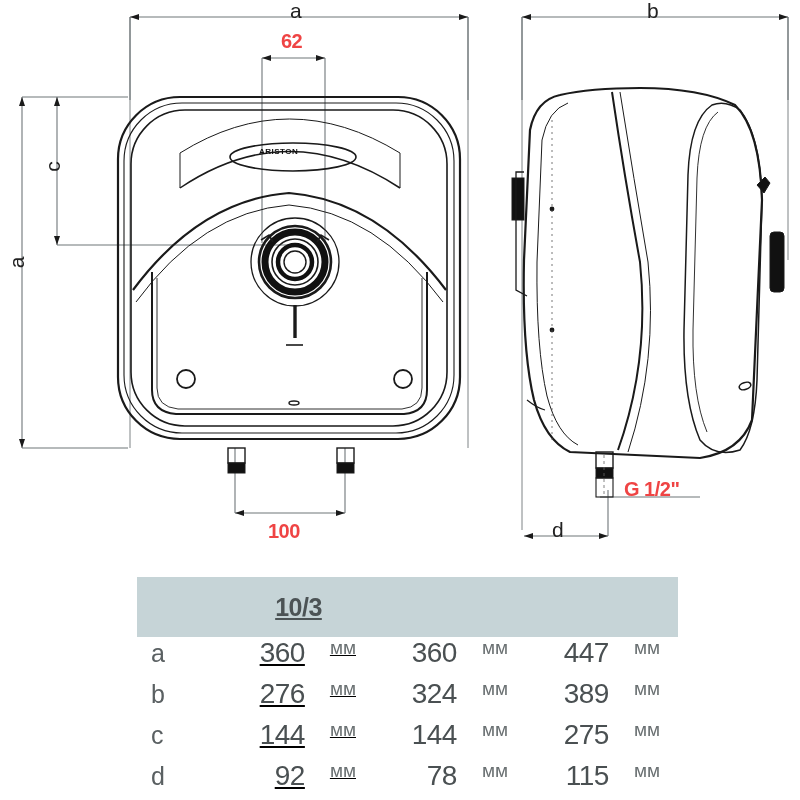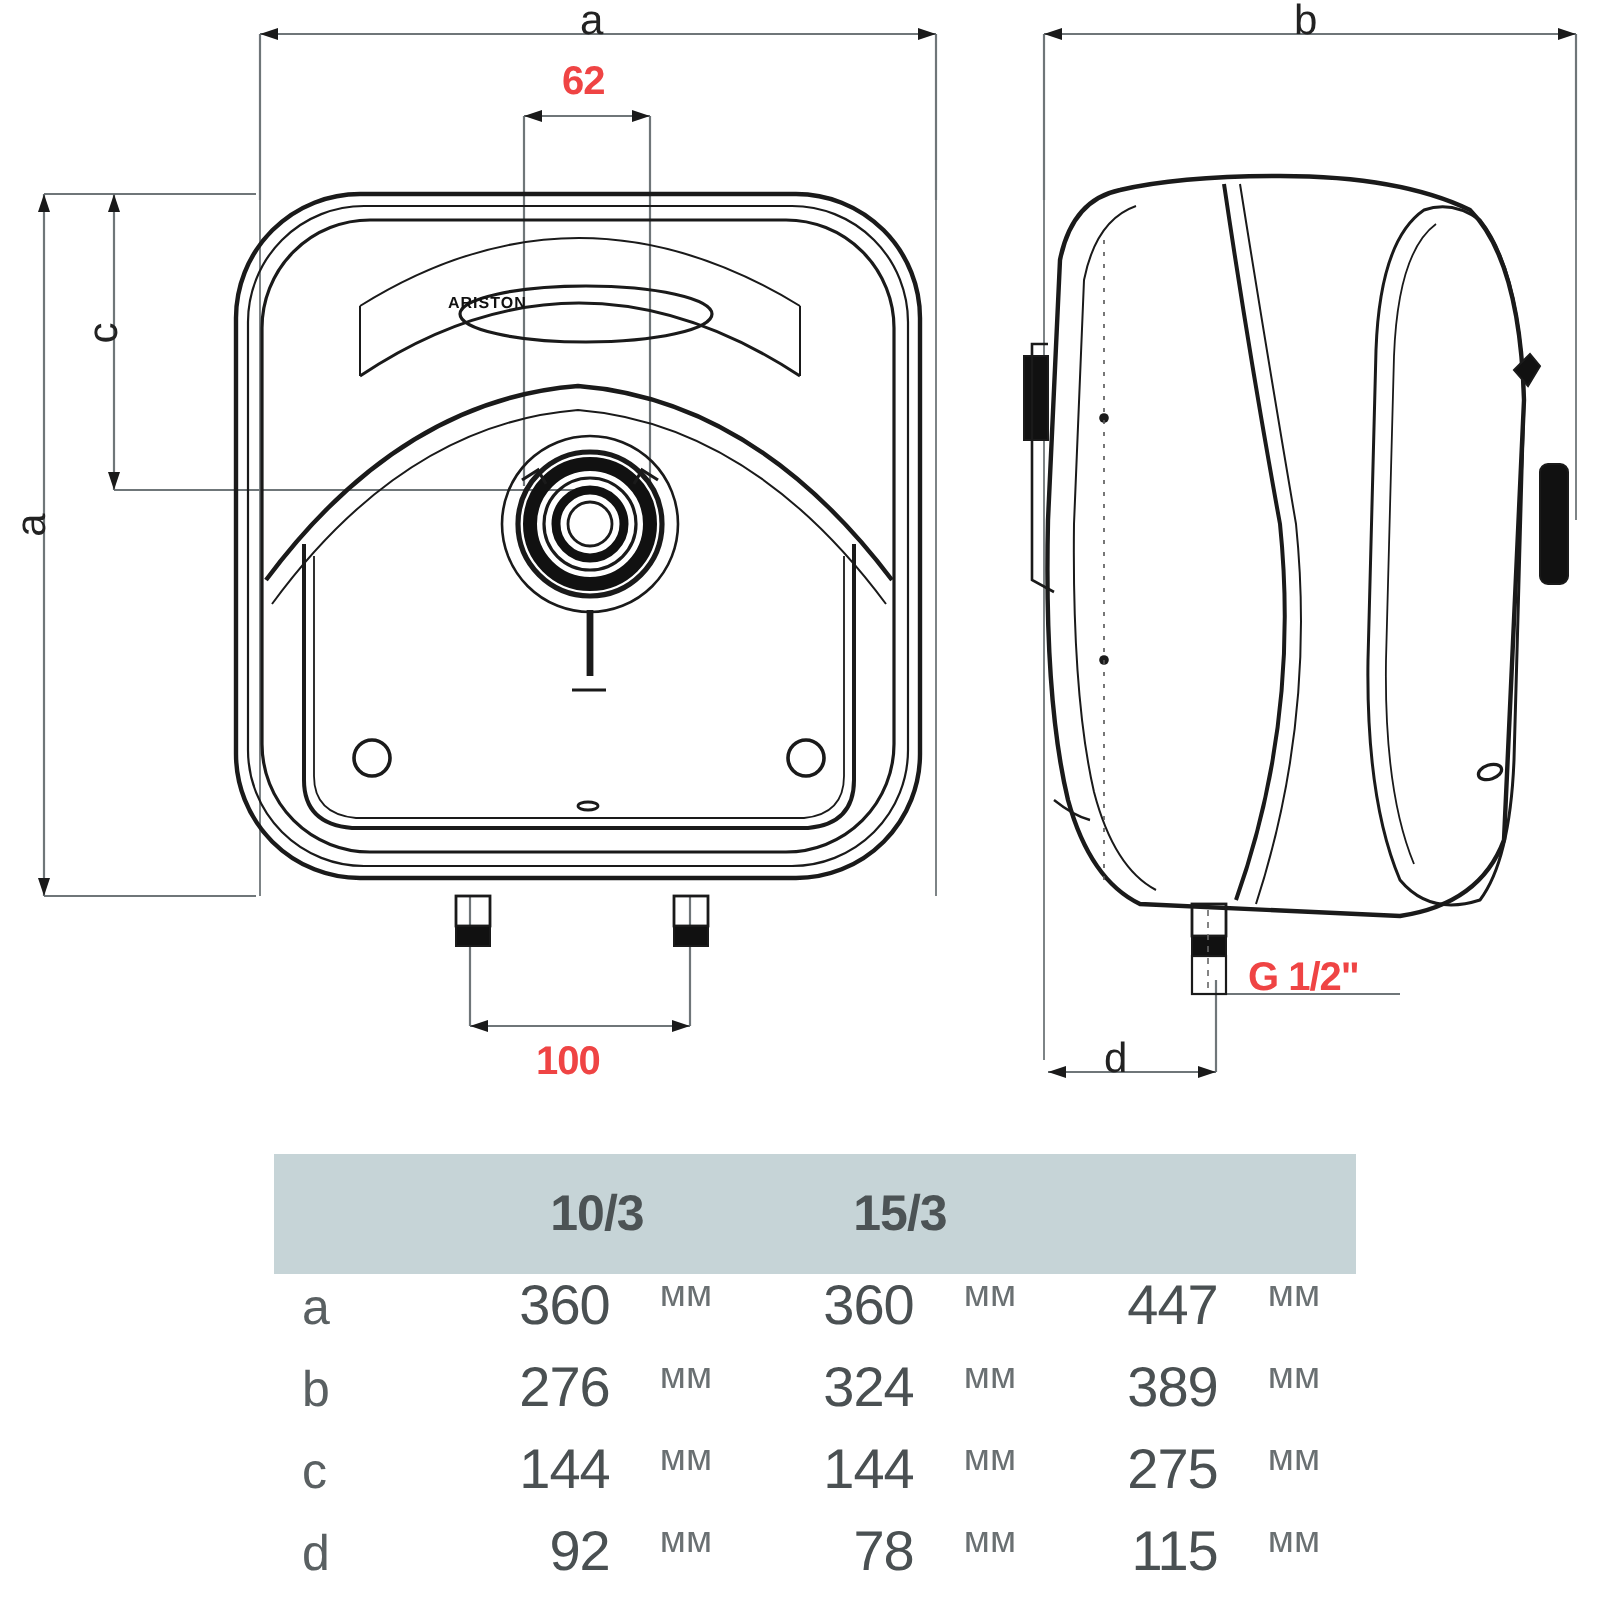--- a/index.html
+++ b/index.html
@@ -69,21 +69,21 @@
   }
   .spec-head .hcell {
     font-size: 25px;
     font-weight: bold;
     color: #4c5355;
     text-align: center;
     letter-spacing: -0.5px;
   }
   .spec-head .hcell.blank { }
   .col-label { width: 86px; flex: 0 0 86px; }
-  .col-v { width: 151px; flex: 0 0 151px; }
+  .col-v { width: 151px; flex: 0 0 151px; text-decoration: underline; }
   .col-v2 { width: 152px; flex: 0 0 152px; }
   .col-v3 { width: 152px; flex: 0 0 152px; }
   .spec-row {
     display: flex;
     align-items: baseline;
     height: 41px;
   }
   .rowlabel {
     width: 86px;
     flex: 0 0 86px;
@@ -301,28 +301,27 @@
     <div class="dim-label dim-letter rot90" style="left:40px; top:156px; width:24px; text-align:center;">c</div>
 
     <div class="dim-label dim-num" style="left:268px; top:521px;">100</div>
 
     <div class="dim-label dim-letter" style="left:647px; top:0px;">b</div>
 
     <div class="dim-label dim-letter" style="left:552px; top:519px;">d</div>
 
     <div class="dim-label dim-num" style="left:624px; top:479px;">G 1/2"</div>
 
-    <div class="dim-label" style="left:224px; top:148px; font-size:8px; font-weight:bold; letter-spacing:0.5px; color:#111;">ARISTON</div>
+    <div class="dim-label" style="left:259px; top:148px; font-size:8px; font-weight:bold; letter-spacing:0.5px; color:#111;">ARISTON</div>
   </div>
 
   <div class="spec-table">
     <div class="spec-head">
       <div class="hcell col-label blank"></div>
       <div class="hcell col-v">10/3</div>
-      <div class="hcell col-v2">15/3</div>
     </div>
 
     <div class="spec-row">
       <div class="rowlabel">a</div>
       <div class="valcell col-v">
         <span class="valnum">360</span>
         <span class="valunit">мм</span>
       </div>
       <div class="valcell col-v2">
         <span class="valnum">360</span>

